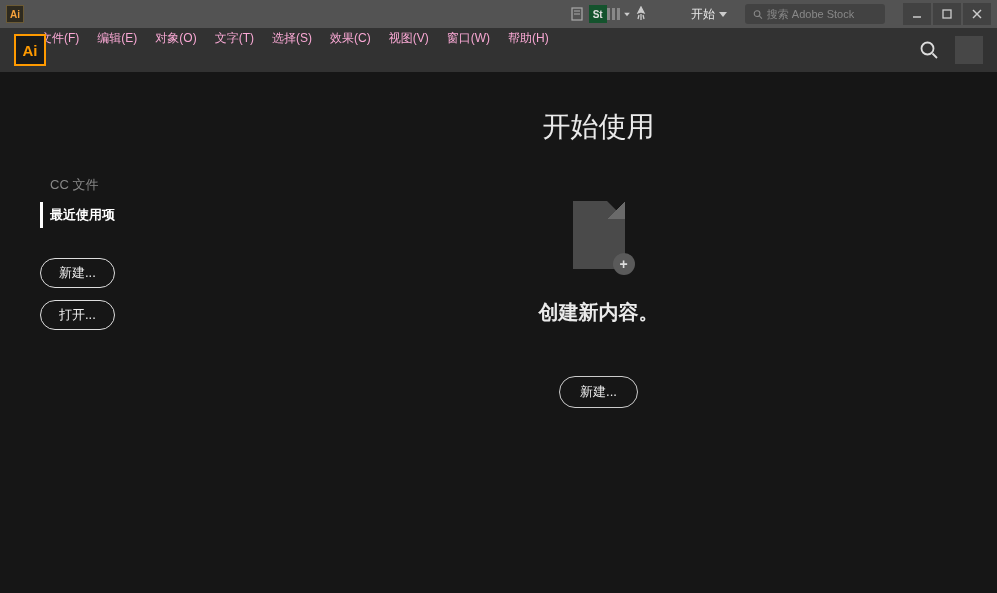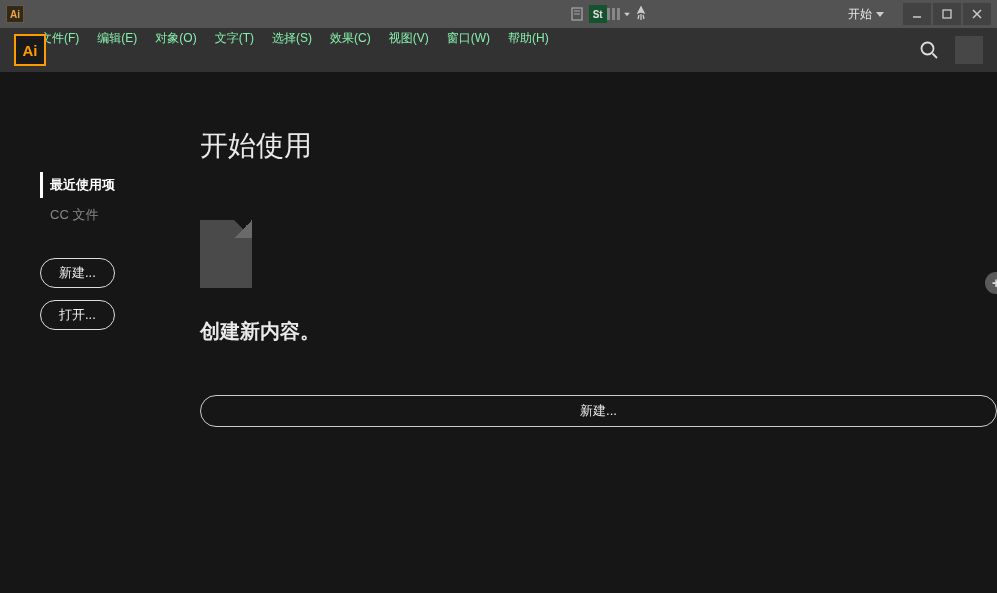--- a/index.html
+++ b/index.html
@@ -31,31 +31,31 @@
       color: #f8a33c;
       font-size: 10px;
       font-weight: bold;
       display: flex;
       align-items: center;
       justify-content: center;
       margin-right: 6px;
       border: 1px solid #6b5a35;
     }
     .menu-item {
-      color: #86efac;
+      color: #f9a8d4;
       font-size: 12px;
       padding: 4px 8px;
       cursor: pointer;
       margin-top: 48px;
     }
     .menubar-right {
       margin-left: auto;
       display: flex;
       align-items: center;
-      gap: 3px;
+      gap: 10px;
     }
     .tool-icon {
       width: 20px;
       height: 18px;
       display: flex;
       align-items: center;
       justify-content: center;
       color: #bbb;
       font-size: 11px;
       cursor: pointer;
@@ -203,21 +203,22 @@
       padding: 5px 18px;
       font-size: 13px;
       cursor: pointer;
       align-self: flex-start;
     }
 
     .center-content {
       flex: 1;
       display: flex;
       flex-direction: column;
-      padding-top: 55px;
+      align-items: center;
+      padding-top: 36px;
     }
     .main-title {
       color: #eaeaea;
       font-size: 28px;
       font-weight: 300;
       margin-bottom: 55px;
     }
     .doc-icon-wrapper {
       position: relative;
       margin-bottom: 30px;
@@ -319,20 +320,27 @@
   <div class="tool-icon">
     <svg width="16" height="16" viewBox="0 0 16 16">
         <path d="M8 1 L11 7 L8 6 L5 7 Z M6 9 L5 13 M10 9 L11 13 M8 8 L8 14" stroke="#ccc" stroke-width="1.3" fill="#ccc"></path>
       </svg>
   </div>
 
   <div class="menubar-right">
     <div class="workspace-dropdown">
       <span>开始</span>
       <span class="chevron-down"></span>
+    </div>
+    <div class="search-box">
+      <svg width="11" height="11" viewBox="0 0 12 12">
+          <circle cx="5" cy="5" r="3.5" fill="none" stroke="#888" stroke-width="1.3"></circle>
+          <line x1="8" y1="8" x2="11" y2="11" stroke="#888" stroke-width="1.3"></line>
+        </svg>
+      <input type="text" placeholder="搜索 Adobe Stock" style="">
     </div>
     <div class="window-controls">
       <div class="win-btn">
         <svg width="10" height="10" viewBox="0 0 10 10">
             <line x1="1" y1="8" x2="9" y2="8" stroke="#ccc" stroke-width="1.5"></line>
           </svg>
       </div>
       <div class="win-btn">
         <svg width="10" height="10" viewBox="0 0 10 10">
             <rect x="1" y="1" width="8" height="8" fill="none" stroke="#ccc" stroke-width="1.3"></rect>
@@ -356,22 +364,22 @@
           <circle cx="8.5" cy="8.5" r="6" fill="none" stroke="#ddd" stroke-width="1.8"></circle>
           <line x1="13.5" y1="13.5" x2="18" y2="18" stroke="#ddd" stroke-width="1.8"></line>
         </svg>
     </div>
     <div class="avatar-placeholder"></div>
   </div>
 </div>
 
 <div class="main-area">
   <div class="sidebar">
+    <div class="sidebar-item">CC 文件</div>
     <div class="sidebar-item active">最近使用项</div>
-    <div class="sidebar-item">CC 文件</div>
     <div class="sidebar-buttons">
       <button class="pill-btn">新建...</button>
       <button class="pill-btn">打开...</button>
     </div>
   </div>
 
   <div class="center-content">
     <h1 class="main-title">开始使用</h1>
     <div class="doc-icon-wrapper">
       <div class="doc-icon"></div>

